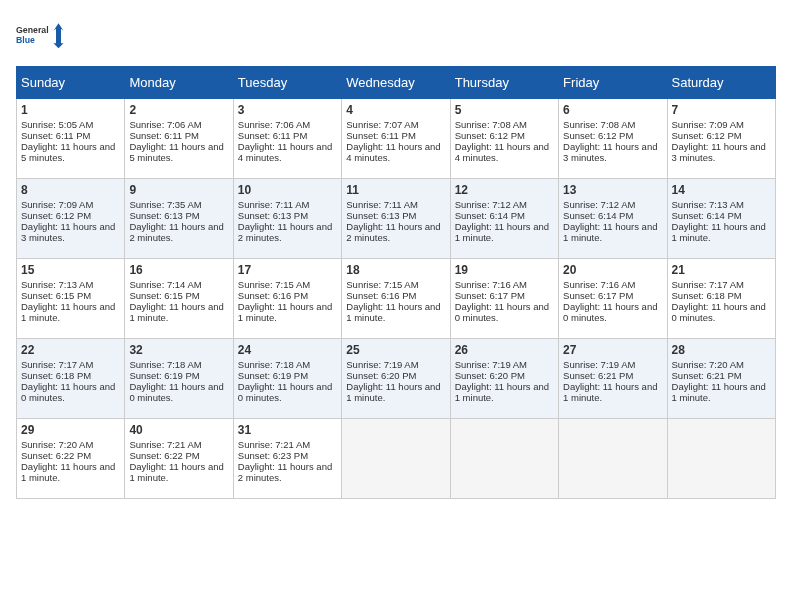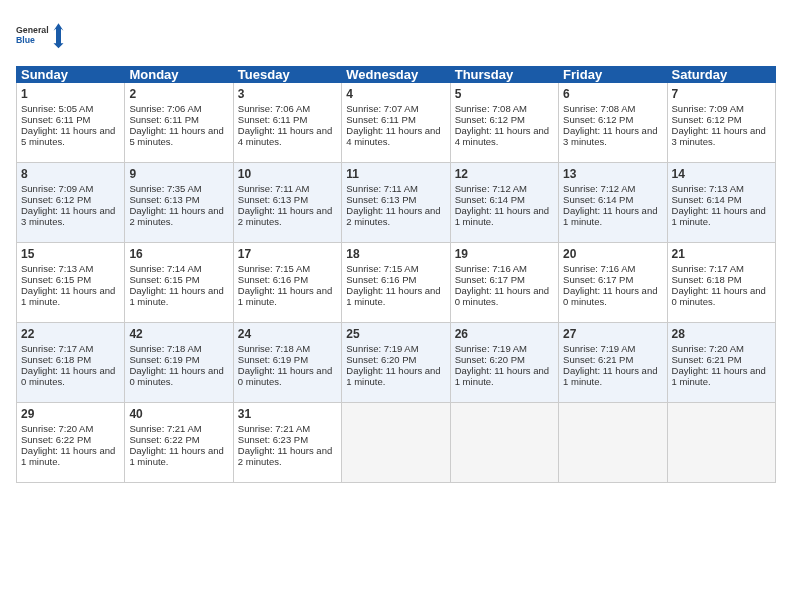--- a/index.html
+++ b/index.html
@@ -36,22 +36,22 @@
     }
     table {
       width: 100%;
       border-collapse: collapse;
       table-layout: fixed;
     }
     th {
       background-color: #1a5ba8;
       color: #fff;
       font-size: 13px;
-      font-weight: bold;
-      padding: 0 4px;
+      font-weight: normal;
+      padding: 8px 4px;
       text-align: left;
       border: 1px solid #1a5ba8;
     }
     td {
       border: 1px solid #ccc;
       vertical-align: top;
       padding: 4px 4px;
       font-size: 9.5px;
       color: #333;
       height: 80px;
@@ -122,21 +122,21 @@
         <td><span class="day-num">15</span><span>Sunrise: 7:13 AM</span><br><span>Sunset: 6:15 PM</span><br><span>Daylight: 11 hours and 1 minute.</span></td>
         <td><span class="day-num">16</span><span>Sunrise: 7:14 AM</span><br><span>Sunset: 6:15 PM</span><br><span>Daylight: 11 hours and 1 minute.</span></td>
         <td><span class="day-num">17</span><span>Sunrise: 7:15 AM</span><br><span>Sunset: 6:16 PM</span><br><span>Daylight: 11 hours and 1 minute.</span></td>
         <td><span class="day-num">18</span><span>Sunrise: 7:15 AM</span><br><span>Sunset: 6:16 PM</span><br><span>Daylight: 11 hours and 1 minute.</span></td>
         <td><span class="day-num">19</span><span>Sunrise: 7:16 AM</span><br><span>Sunset: 6:17 PM</span><br><span>Daylight: 11 hours and 0 minutes.</span></td>
         <td><span class="day-num">20</span><span>Sunrise: 7:16 AM</span><br><span>Sunset: 6:17 PM</span><br><span>Daylight: 11 hours and 0 minutes.</span></td>
         <td><span class="day-num">21</span><span>Sunrise: 7:17 AM</span><br><span>Sunset: 6:18 PM</span><br><span>Daylight: 11 hours and 0 minutes.</span></td>
       </tr>
       <tr>
         <td><span class="day-num">22</span><span>Sunrise: 7:17 AM</span><br><span>Sunset: 6:18 PM</span><br><span>Daylight: 11 hours and 0 minutes.</span></td>
-        <td><span class="day-num">42</span><span>Sunrise: 7:18 AM</span><br><span>Sunset: 6:19 PM</span><br><span>Daylight: 11 hours and 0 minutes.</span></td>
+        <td><span class="day-num">32</span><span>Sunrise: 7:18 AM</span><br><span>Sunset: 6:19 PM</span><br><span>Daylight: 11 hours and 0 minutes.</span></td>
         <td><span class="day-num">24</span><span>Sunrise: 7:18 AM</span><br><span>Sunset: 6:19 PM</span><br><span>Daylight: 11 hours and 0 minutes.</span></td>
         <td><span class="day-num">25</span><span>Sunrise: 7:19 AM</span><br><span>Sunset: 6:20 PM</span><br><span>Daylight: 11 hours and 1 minute.</span></td>
         <td><span class="day-num">26</span><span>Sunrise: 7:19 AM</span><br><span>Sunset: 6:20 PM</span><br><span>Daylight: 11 hours and 1 minute.</span></td>
         <td><span class="day-num">27</span><span>Sunrise: 7:19 AM</span><br><span>Sunset: 6:21 PM</span><br><span>Daylight: 11 hours and 1 minute.</span></td>
         <td><span class="day-num">28</span><span>Sunrise: 7:20 AM</span><br><span>Sunset: 6:21 PM</span><br><span>Daylight: 11 hours and 1 minute.</span></td>
       </tr>
       <tr>
         <td><span class="day-num">29</span><span>Sunrise: 7:20 AM</span><br><span>Sunset: 6:22 PM</span><br><span>Daylight: 11 hours and 1 minute.</span></td>
         <td><span class="day-num">40</span><span>Sunrise: 7:21 AM</span><br><span>Sunset: 6:22 PM</span><br><span>Daylight: 11 hours and 1 minute.</span></td>
         <td><span class="day-num">31</span><span>Sunrise: 7:21 AM</span><br><span>Sunset: 6:23 PM</span><br><span>Daylight: 11 hours and 2 minutes.</span></td>

